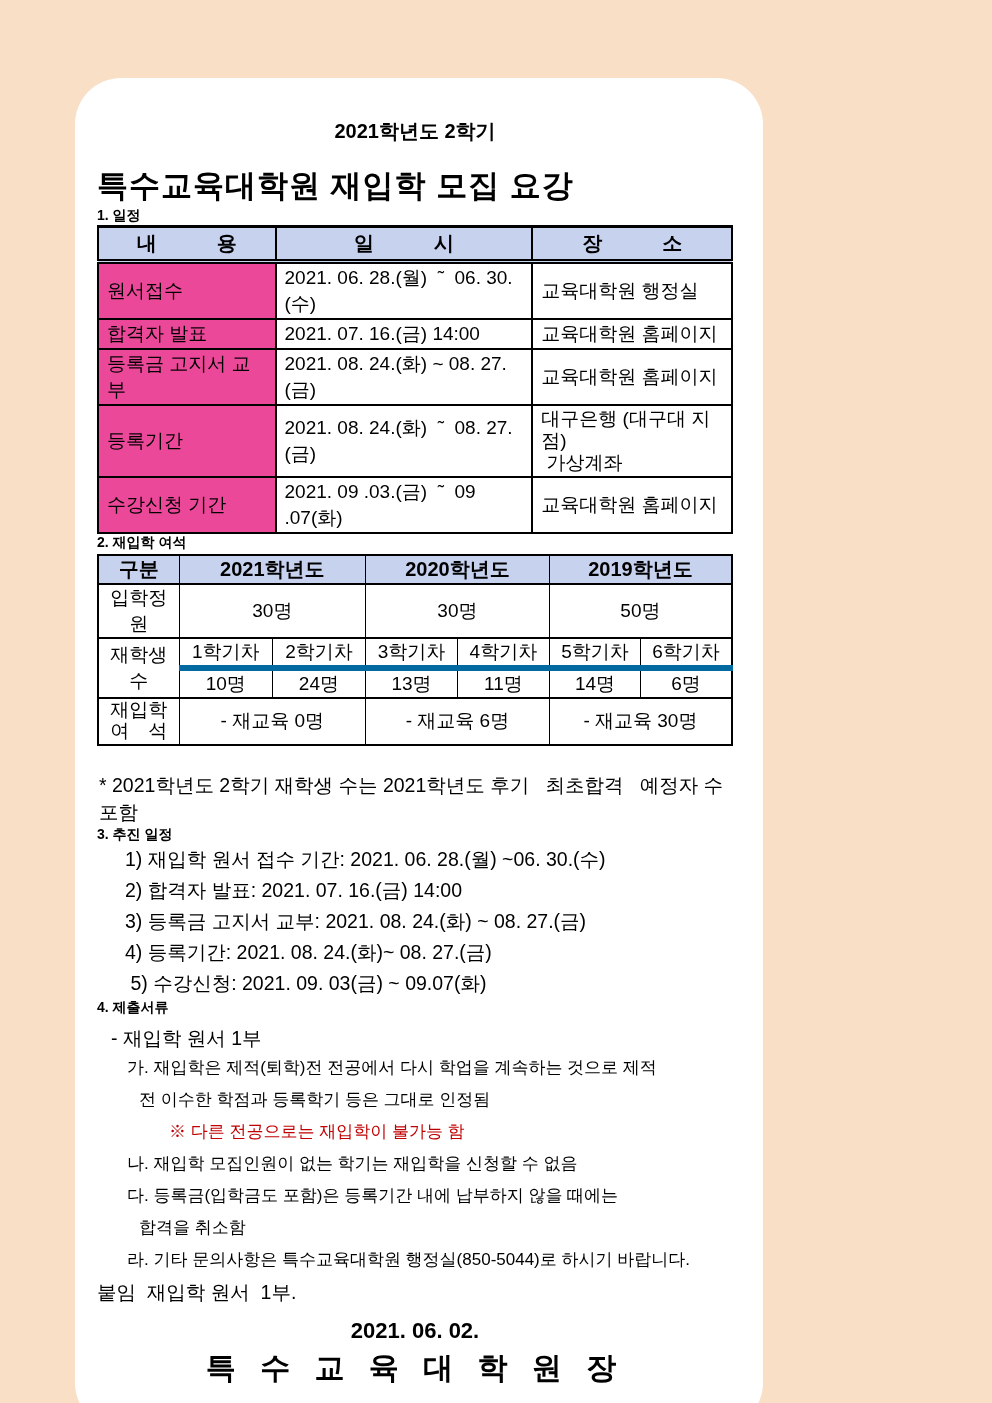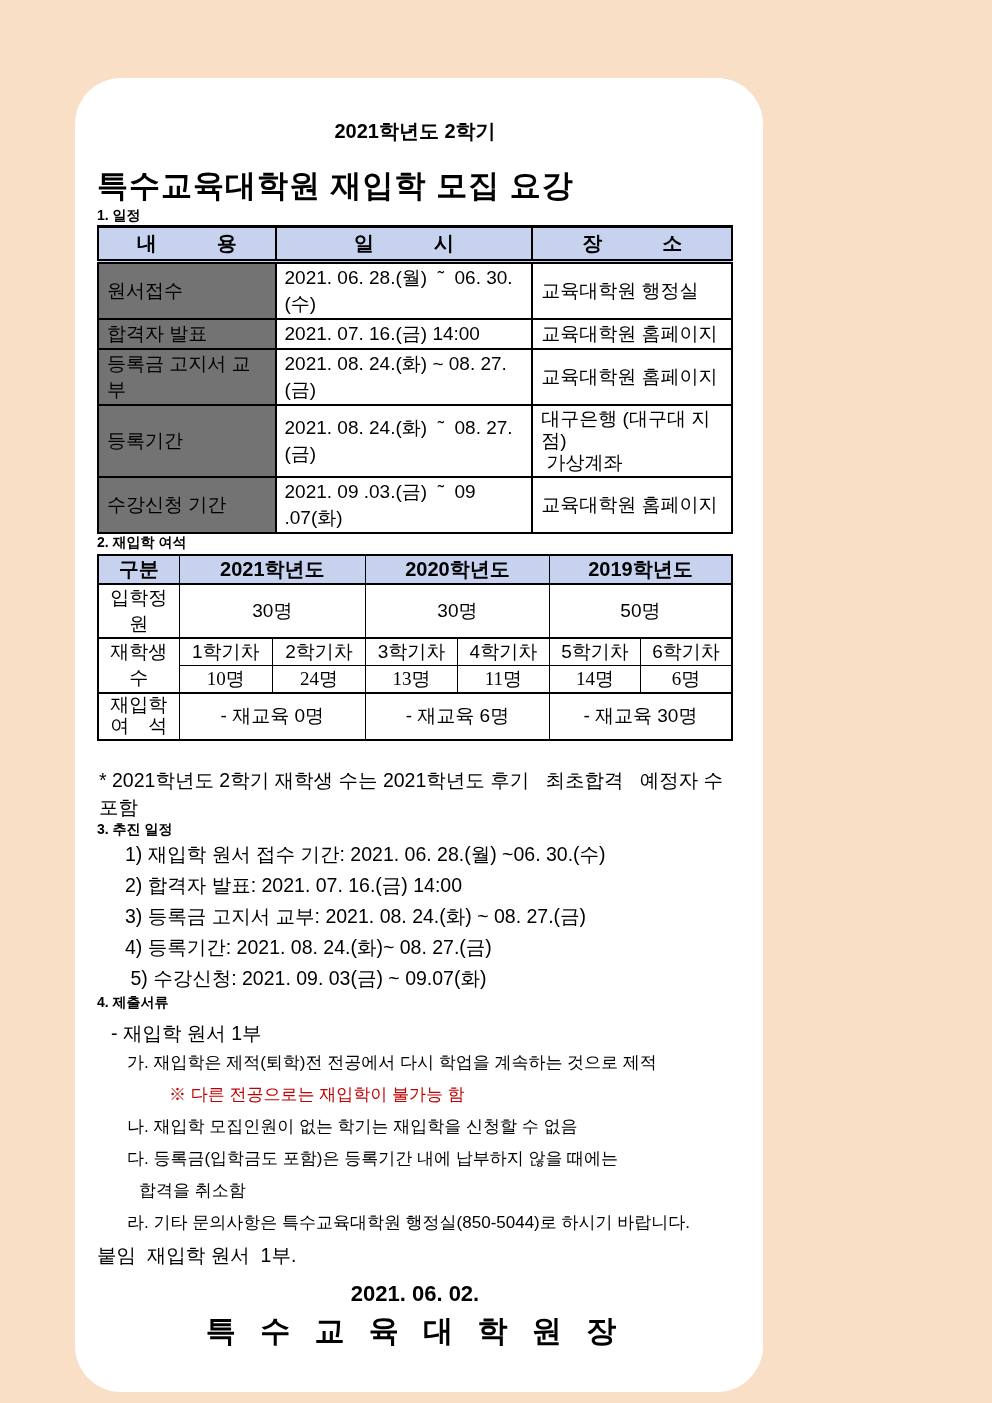--- a/index.html
+++ b/index.html
@@ -30,28 +30,28 @@
   .sec2 { margin: 30px 0 4px 2px; }
   .sec3 { margin: 28px 0 8px 2px; }
   .sec4 { margin: 34px 0 6px 2px; }
   .sec5 { margin: 36px 0 6px 2px; }
 
   table { width: 100%; border-collapse: collapse; table-layout: fixed; }
 
   .t1 { border: 2px solid #000; border-top: 3px solid #000; }
   .t1 th, .t1 td { border: 2px solid #000; font-size: 19px; padding: 1px 8px; height: 26px; text-align: left; vertical-align: middle; }
   .t1 thead th { background: #c7d2ee; border-bottom: 5px double #000; font-weight: bold; font-size: 20px; text-align: center; padding: 2px 0; }
-  .t1 td.rowlabel { background: #737373; }
+  .t1 td.rowlabel { background: #ec4899; }
   .t1 td.place2 { line-height: 1.15; padding-top: 2px; padding-bottom: 2px; }
 
   .t2 { border: 2px solid #000; margin-top: 2px; }
   .t2 td { border: 1px solid #000; border-top: 2px solid #000; border-bottom: 2px solid #000; text-align: center; font-size: 19px; padding: 0 2px; height: 23px; vertical-align: middle; }
   .t2 tr.head td { background: #c7d2ee; font-weight: bold; font-size: 20px; }
   .t2 tr.sem td { border-bottom: 1px solid #000; }
-  .t2 tr.cnt td { border-top: 1px solid #0369a1; font-family: Liberation Serif, serif; }
+  .t2 tr.cnt td { border-top: 6px solid #0369a1; }
   .t2 tr.seat td { height: 47px; }
   .t2 td.seatlabel { line-height: 1.1; }
 
   .note { font-size: 19.5px; margin: 26px 0 0 2px; }
 
   .list p { font-size: 19.5px; line-height: 31px; margin: 0 0 0 28px; }
 
   .doc-item { font-size: 19.5px; margin: 8px 0 0 14px; }
 
   .notes p { font-size: 17px; line-height: 32px; margin: 0; padding-left: 30px; }
@@ -176,20 +176,21 @@
     <p data-bind="timeline.items.2">3) 등록금 고지서 교부: 2021. 08. 24.(화) ~ 08. 27.(금)</p>
     <p data-bind="timeline.items.3">4) 등록기간: 2021. 08. 24.(화)~ 08. 27.(금)</p>
     <p data-bind="timeline.items.4"> 5) 수강신청: 2021. 09. 03(금) ~ 09.07(화)</p>
   </div>
 
   <h2 class="sec sec4" data-bind="documents.heading">4. 제출서류</h2>
   <p class="doc-item" data-bind="documents.item">- 재입학 원서 1부</p>
 
   <div class="notes">
     <p data-bind="notes.line_ga1">가. 재입학은 제적(퇴학)전 전공에서 다시 학업을 계속하는 것으로 제적</p>
+    <p class="cont" data-bind="notes.line_ga2">전 이수한 학점과 등록학기 등은 그대로 인정됨</p>
     <p class="warn" data-bind="notes.line_warning">※ 다른 전공으로는 재입학이 불가능 함</p>
     <p data-bind="notes.line_na">나. 재입학 모집인원이 없는 학기는 재입학을 신청할 수 없음</p>
     <p data-bind="notes.line_da1">다. 등록금(입학금도 포함)은 등록기간 내에 납부하지 않을 때에는</p>
     <p class="cont" data-bind="notes.line_da2">합격을 취소함</p>
     <p data-bind="notes.line_ra">라. 기타 문의사항은 특수교육대학원 행정실(850-5044)로 하시기 바랍니다.</p>
   </div>
   <p class="attachment" data-bind="notes.attachment">붙임  재입학 원서  1부.</p>
 
   <div class="fdate" data-bind="footer.date">2021. 06. 02.</div>
   <div class="fsig" data-bind="footer.signature">특 수 교 육 대 학 원 장</div>

